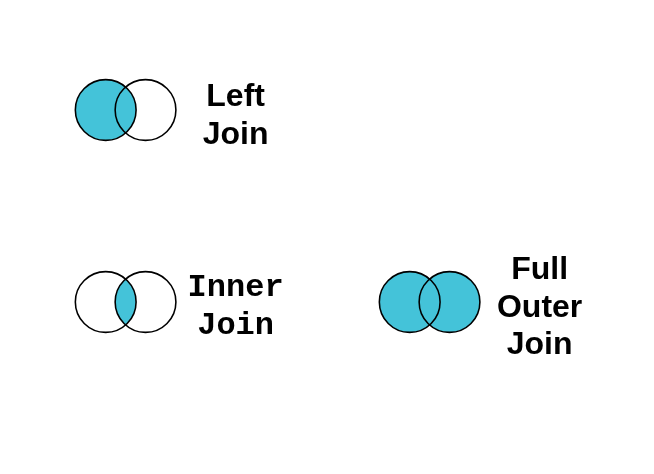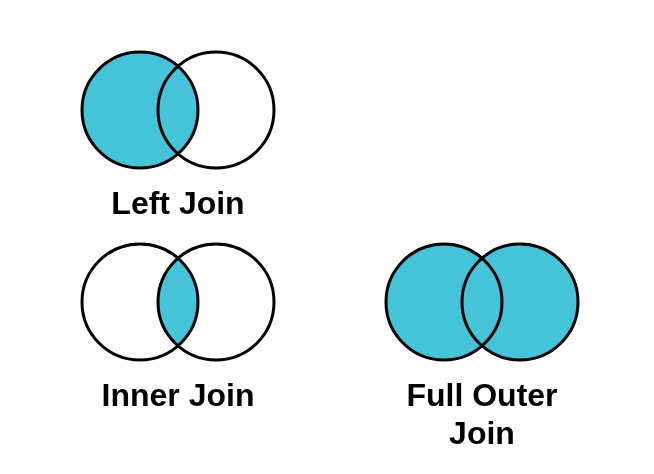--- a/index.html
+++ b/index.html
@@ -17,27 +17,26 @@
   .canvas {
     position: absolute;
     left: 0; top: 0;
     width: 654px; height: 474px;
     background: #ffffff;
   }
   .cell {
     position: absolute;
     width: 220px;
     display: flex;
-    flex-direction: column;
     align-items: center;
     justify-content: center;
   }
   .cell-tl { left: 68px;  top: 44px; }
   .cell-tr { left: 372px; top: 43px; }
-  .cell-bl { left: 68px;  top: 236px; }
+  .cell-bl { left: 68px;  top: 236px; font-family: Liberation Mono, monospace; }
   .cell-br { left: 372px; top: 236px; }
   .venn {
     width: 220px;
     height: 132px;
     display: block;
   }
   .diagram-label {
     margin-top: 9px;
     width: 200px;
     text-align: center;

